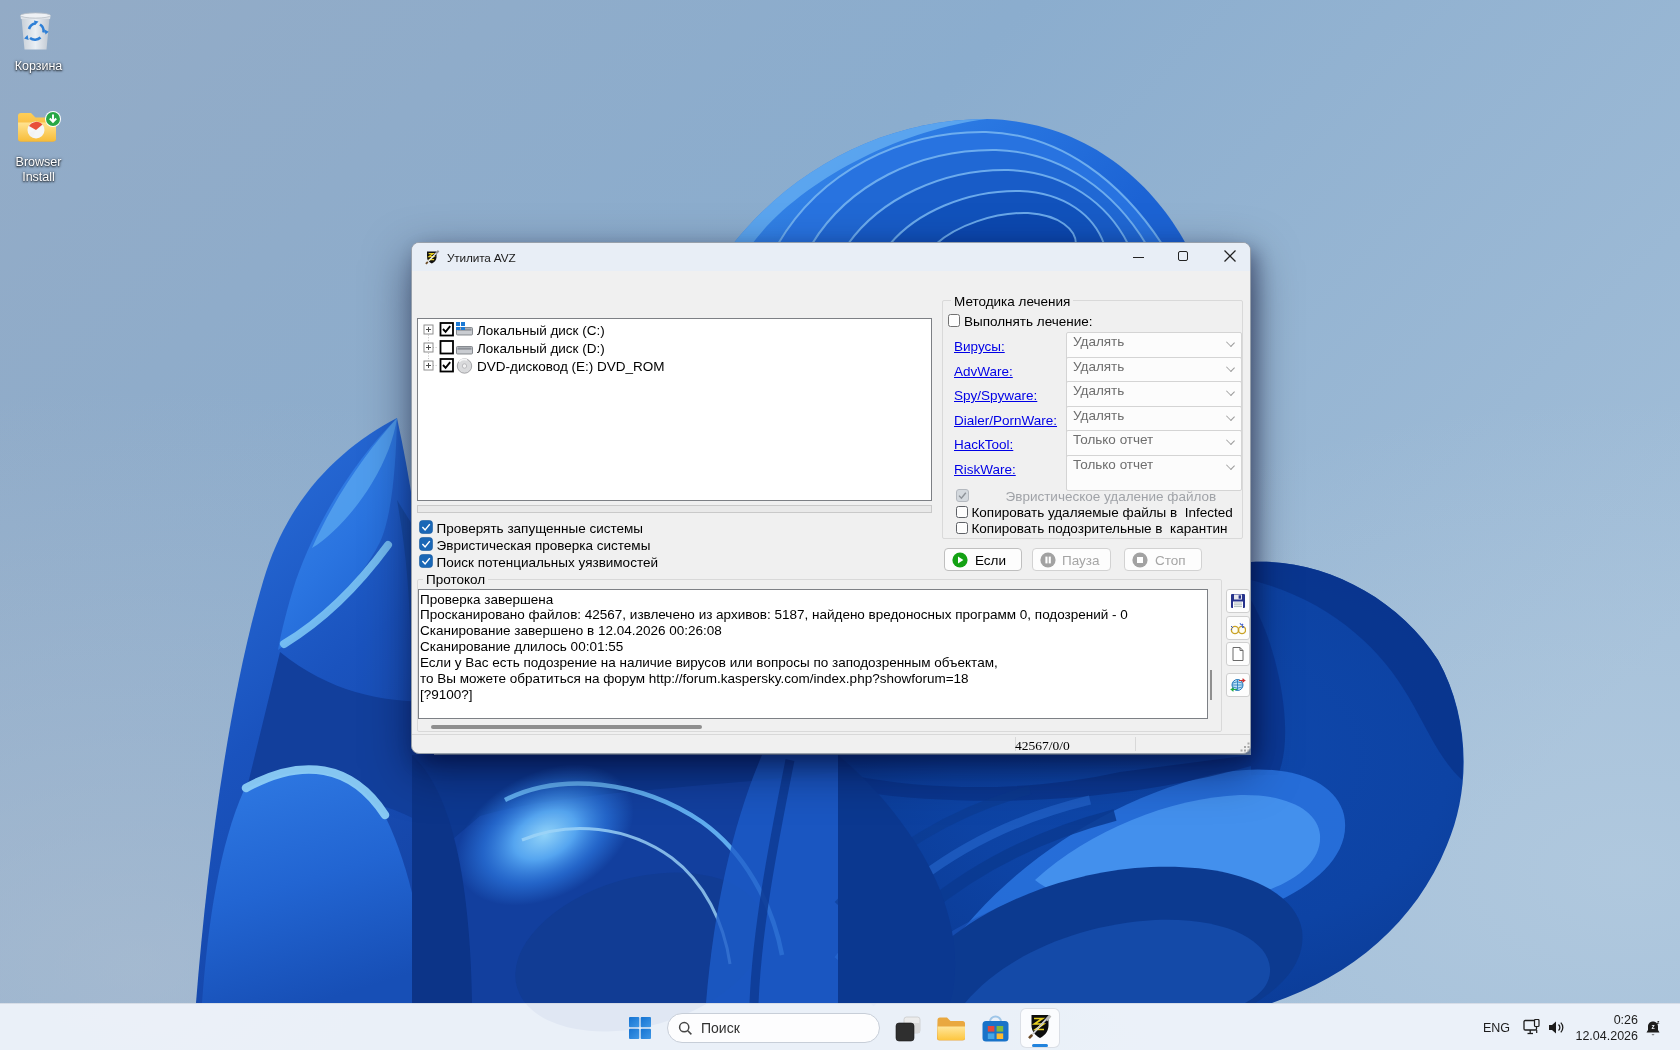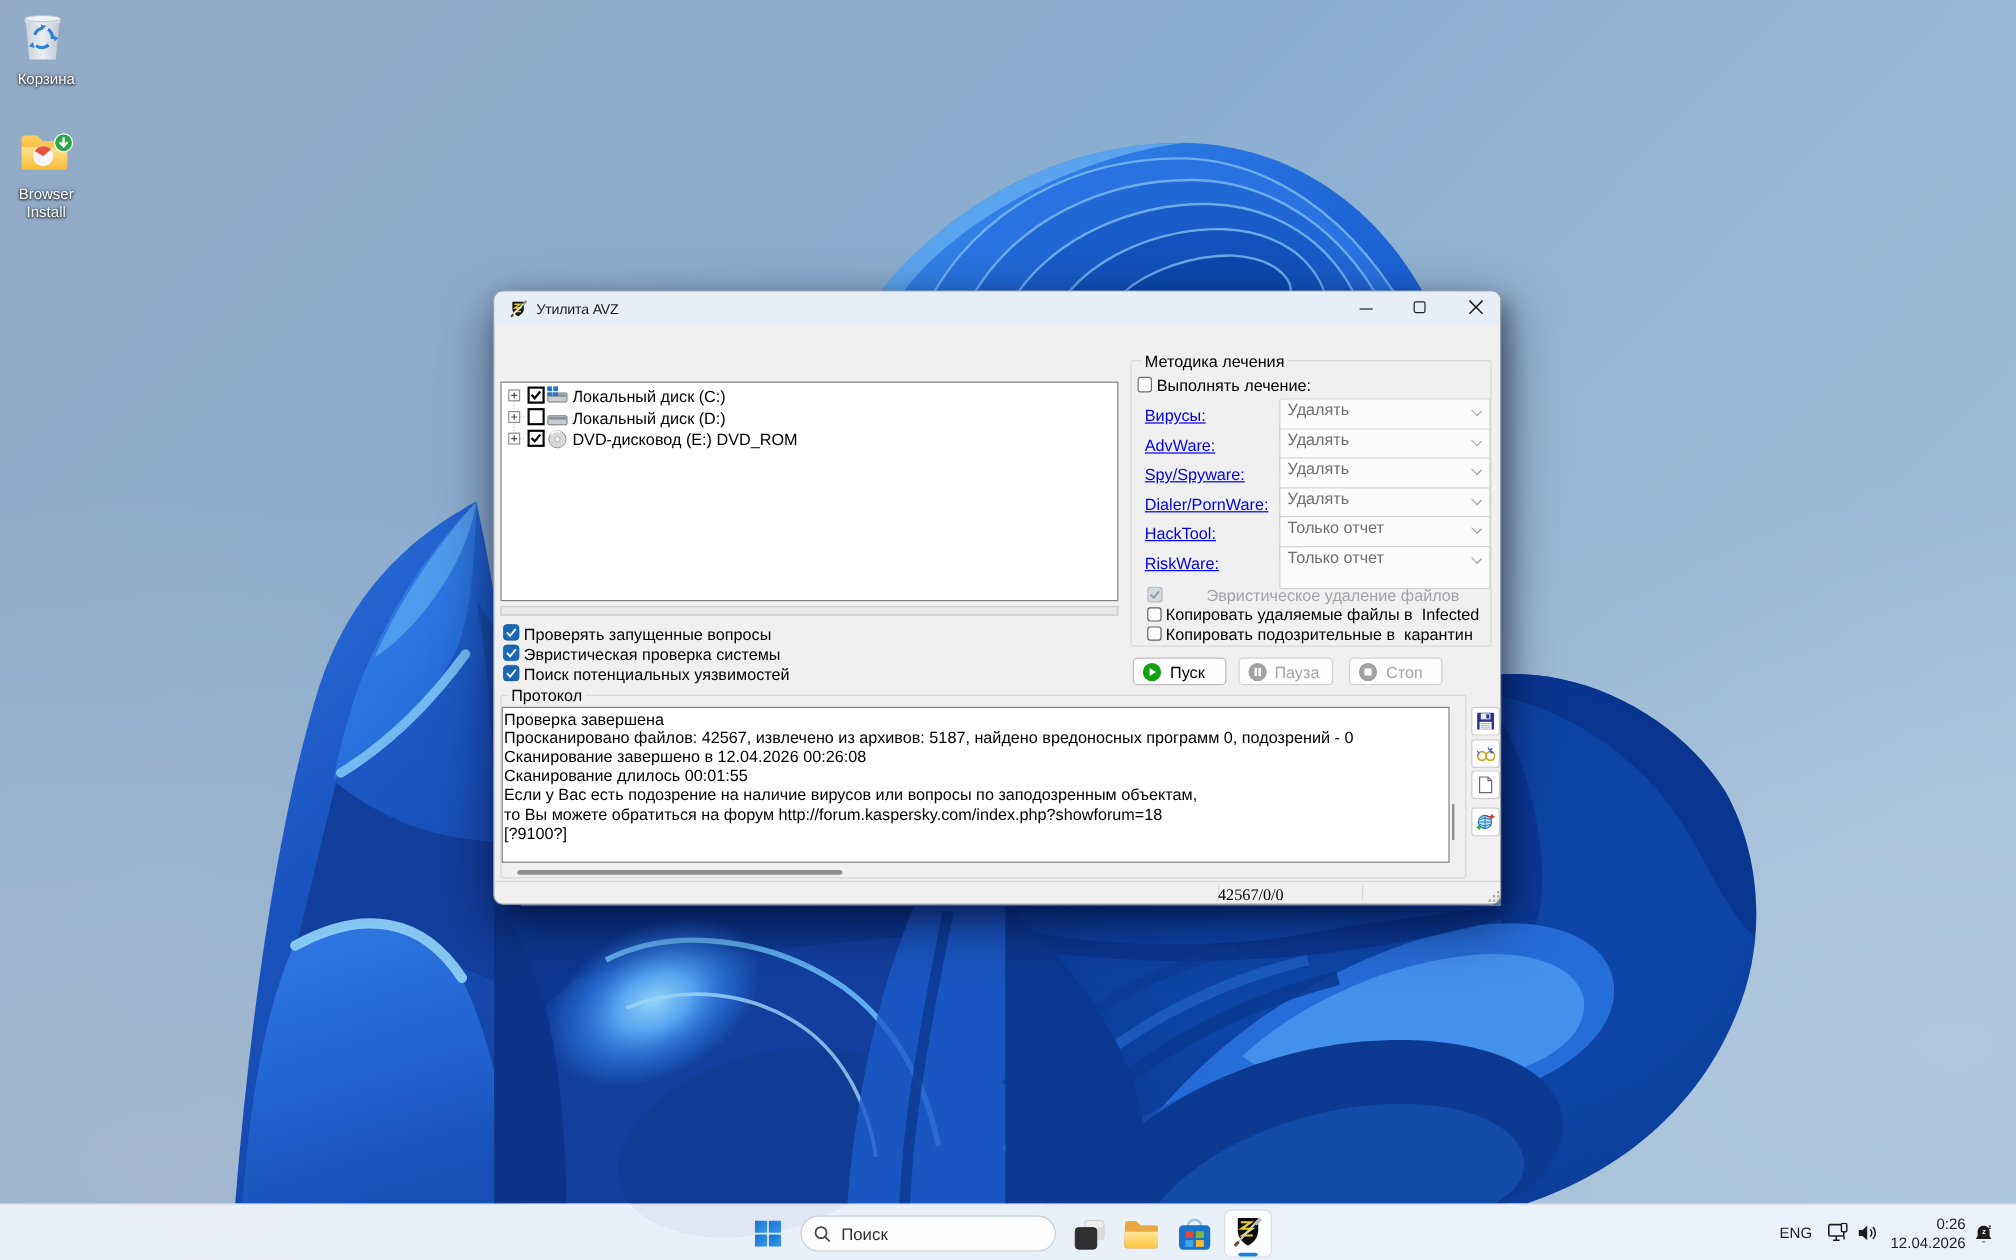--- a/index.html
+++ b/index.html
@@ -250,21 +250,21 @@
   <svg class="abs" style="left:6.5px;top:277px" width="16" height="48" viewBox="0 0 16 48">
     <g>
       <rect x="0.5" y="0.5" width="13" height="13" rx="3" fill="#1a67b6" stroke="#16599e" stroke-width="0.6"></rect>
       <path d="M3.4 7 l2.7 2.9 l4.7 -5.8" stroke="#fff" stroke-width="1.5" fill="none"></path>
       <rect x="0.5" y="17.5" width="13" height="13" rx="3" fill="#1a67b6" stroke="#16599e" stroke-width="0.6"></rect>
       <path d="M3.4 24 l2.7 2.9 l4.7 -5.8" stroke="#fff" stroke-width="1.5" fill="none"></path>
       <rect x="0.5" y="34.5" width="13" height="13" rx="3" fill="#1a67b6" stroke="#16599e" stroke-width="0.6"></rect>
       <path d="M3.4 41 l2.7 2.9 l4.7 -5.8" stroke="#fff" stroke-width="1.5" fill="none"></path>
     </g>
   </svg>
-  <div class="abs" style="left:24.5px;top:277.5px;">Проверять запущенные вопросы</div>
+  <div class="abs" style="left:24.5px;top:277.5px;">Проверять запущенные системы</div>
   <div class="abs" style="left:24.5px;top:294.5px;">Эвристическая проверка системы</div>
   <div class="abs" style="left:24.5px;top:311.5px;">Поиск потенциальных уязвимостей</div>
 
   <div class="abs" style="left:529.5px;top:57px;width:301.5px;height:238.5px;border:1px solid #d9d9d9;border-radius:2px;"></div>
   <div class="abs" style="left:539px;top:50.5px;background:#f0f0f0;padding:0 3px;">Методика лечения</div>
   <div class="abs" style="left:535.5px;top:71px;width:12.5px;height:12.5px;border:1.1px solid #717171;border-radius:2.5px;background:#fdfdfd;"></div>
   <div class="abs" style="left:552px;top:71px;">Выполнять лечение:</div>
   <div class="abs linkrow" style="left:542px;top:96px;">Вирусы:</div>
   <div class="abs linkrow" style="left:542px;top:120.5px;">AdvWare:</div>
   <div class="abs linkrow" style="left:542px;top:145px;">Spy/Spyware:</div>
@@ -286,21 +286,21 @@
   <div class="abs" style="left:543.5px;top:262.5px;width:12.5px;height:12.5px;border:1.1px solid #5e6166;border-radius:2.5px;background:#fdfdfd;"></div>
   <div class="abs" style="left:559.5px;top:262px;">Копировать удаляемые файлы в&nbsp; Infected</div>
   <div class="abs" style="left:543.5px;top:278.5px;width:12.5px;height:12.5px;border:1.1px solid #5e6166;border-radius:2.5px;background:#fdfdfd;"></div>
   <div class="abs" style="left:559.5px;top:278px;">Копировать подозрительные в&nbsp; карантин</div>
 
   <div class="abs wbtn" style="left:532px;top:305px;width:78px;border-color:#bfbfbf;">
     <svg width="16" height="16" viewBox="0 0 16 16" style="margin:3px 0 0 7px">
           <circle cx="8" cy="8" r="7.6" fill="#13a113"></circle>
           <path d="M6 4.6 L11.4 8 L6 11.4 Z" fill="#fff"></path>
         </svg>
-    <span style="position:absolute;left:30px;top:3.5px;color:#000;">Пуск</span>
+    <span style="position:absolute;left:30px;top:3.5px;color:#000;">Если</span>
   </div>
   <div class="abs wbtn" style="left:620px;top:305px;width:79px;">
     <svg width="16" height="16" viewBox="0 0 16 16" style="margin:3px 0 0 7px">
           <circle cx="8" cy="8" r="7.6" fill="#a2a2a2"></circle>
           <rect x="5.4" y="4.6" width="2.1" height="6.8" fill="#fff"></rect>
           <rect x="8.7" y="4.6" width="2.1" height="6.8" fill="#fff"></rect>
         </svg>
     <span style="position:absolute;left:29px;top:3.5px;color:#a5a5a5;">Пауза</span>
   </div>
   <div class="abs wbtn" style="left:712px;top:305px;width:78px;">

